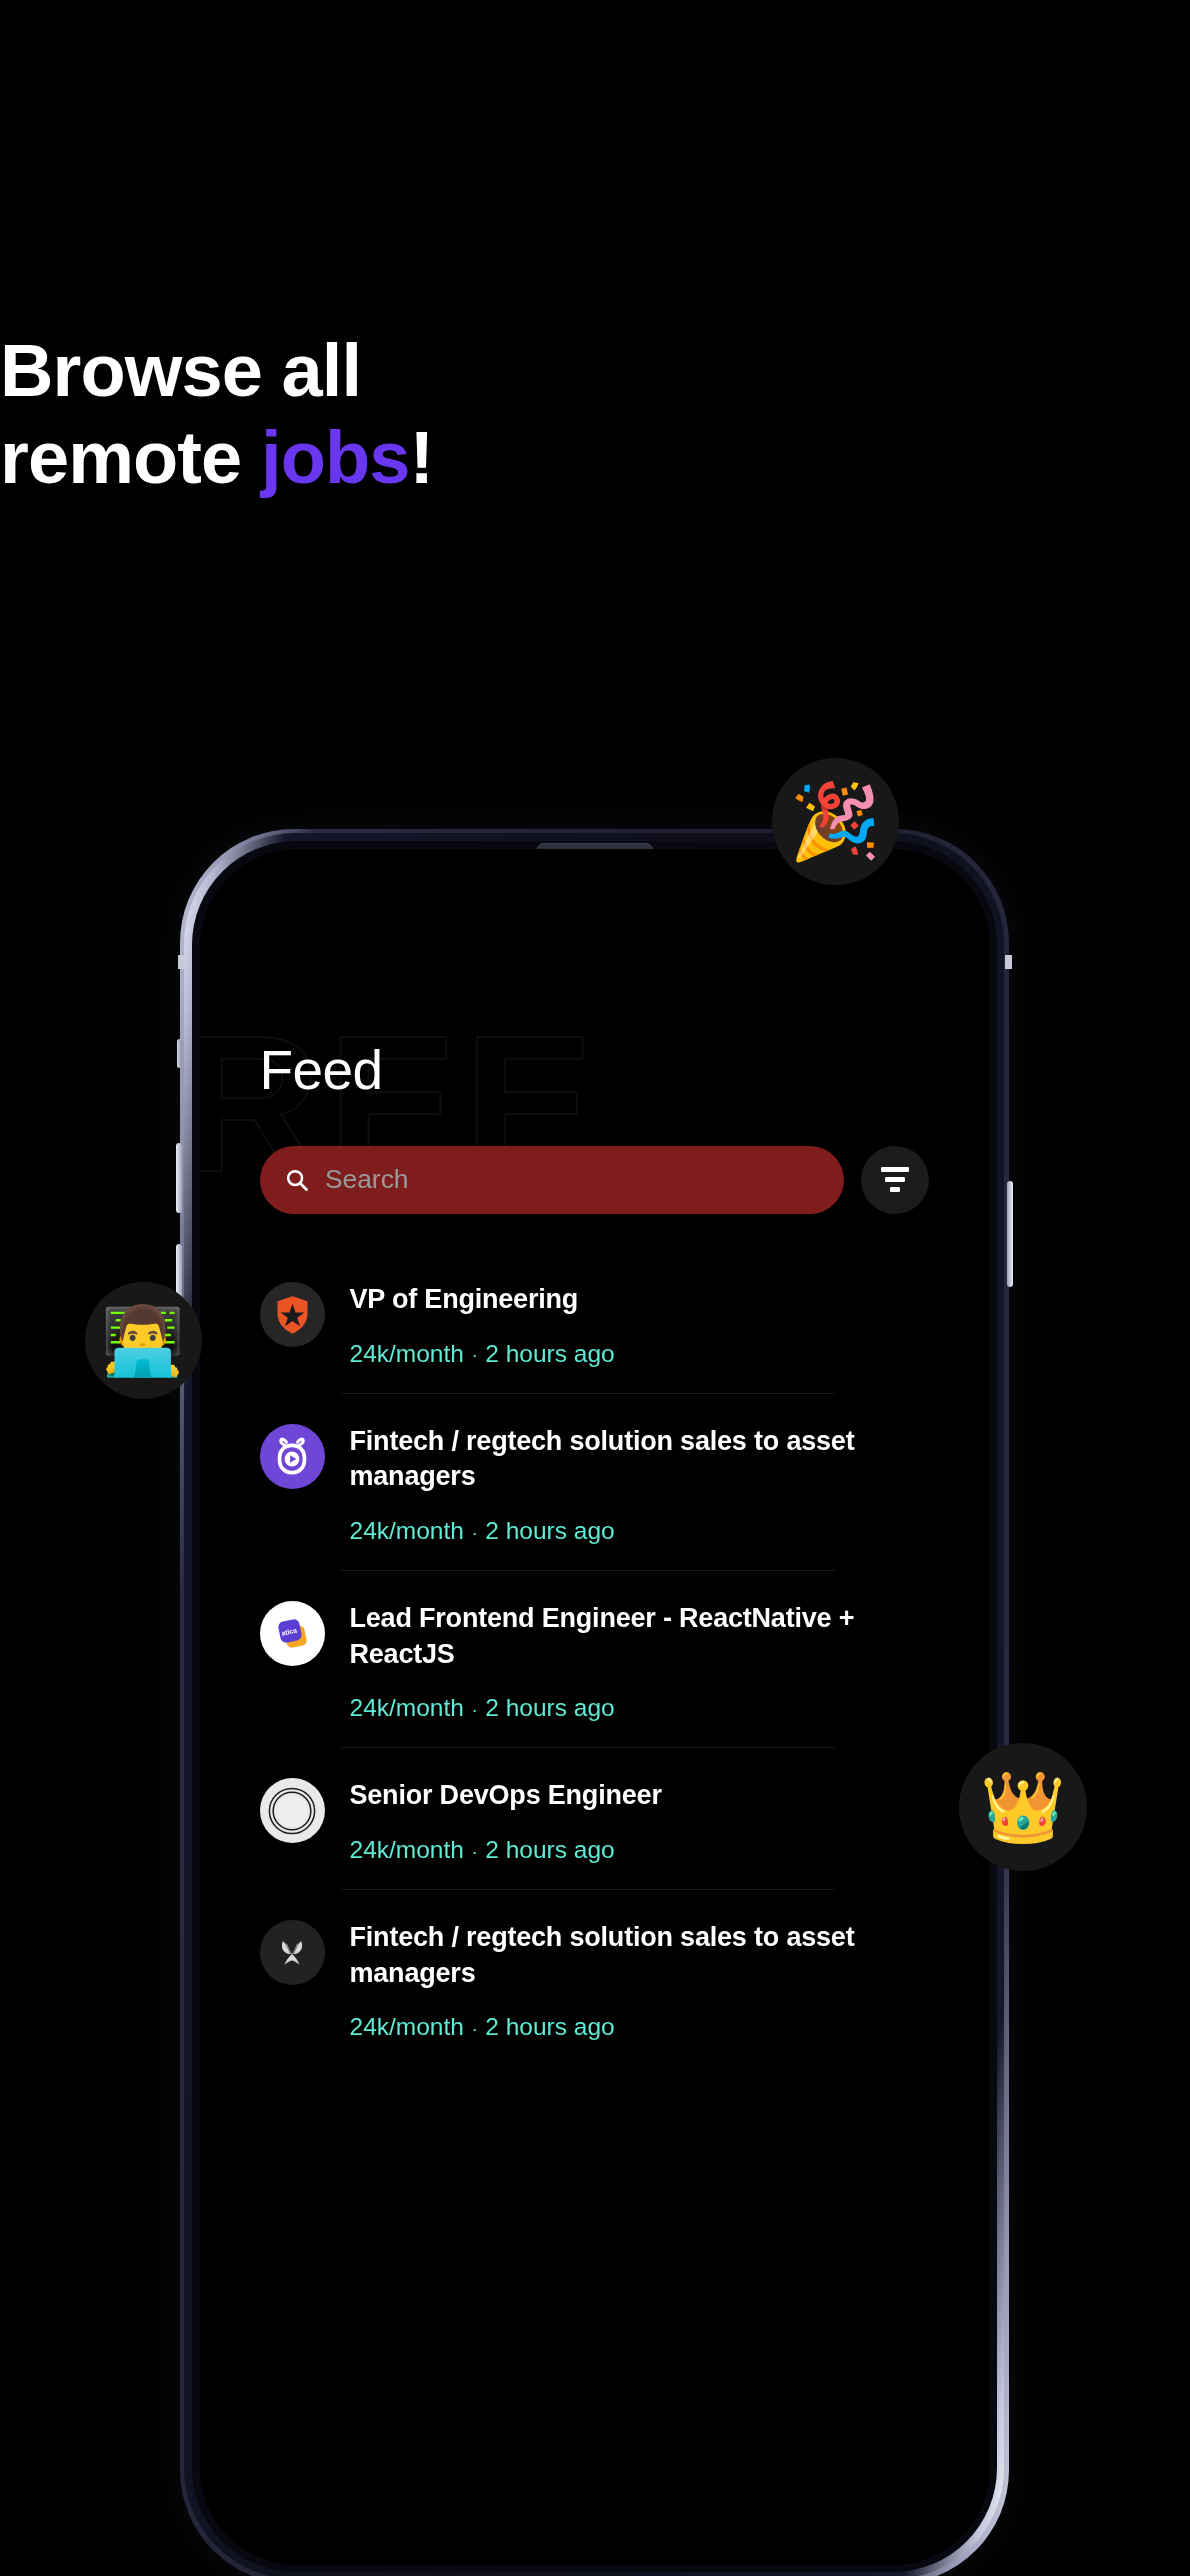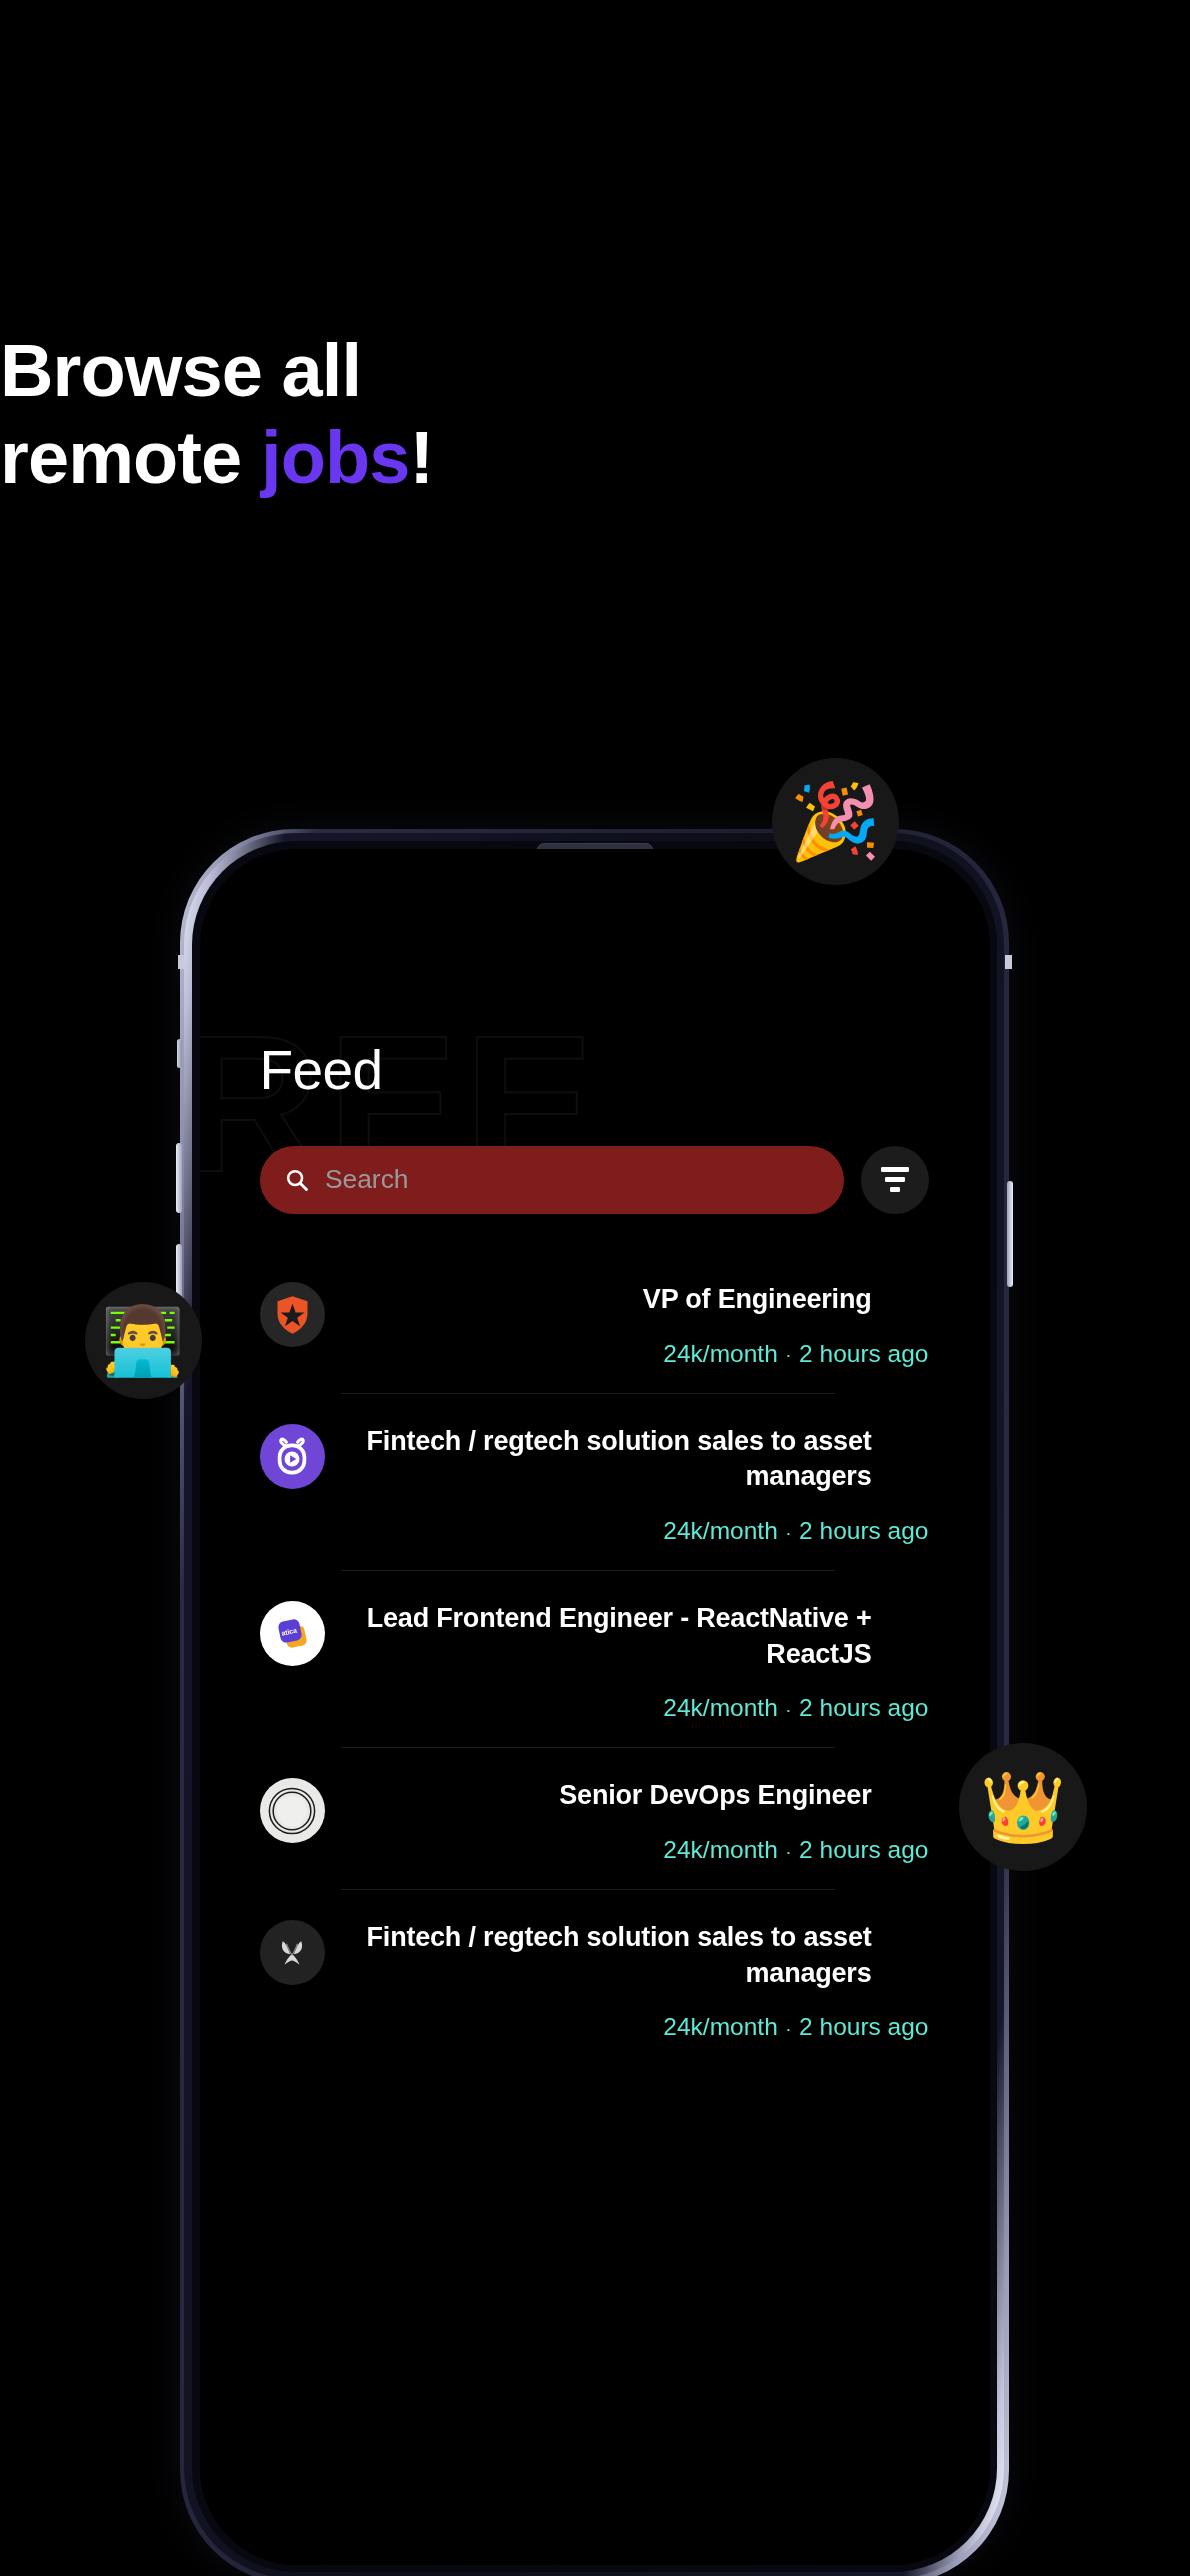--- a/index.html
+++ b/index.html
@@ -309,21 +309,20 @@
   .filter-btn i:nth-child(1){ width: 28px; }
   .filter-btn i:nth-child(2){ width: 20px; }
   .filter-btn i:nth-child(3){ width: 10px; }
 
   
   .job-list {
     position: absolute;
     left: 60px;
     top: 403px;
     width: 669px;
-    text-align: right;
   }
   .job-item {
     display: flex;
     gap: 25px;
     padding: 28px 0 25px 0;
     align-items: flex-start;
   }
   .job-divider {
     height: 0.6px;
     background: rgba(255,255,255,0.11);

